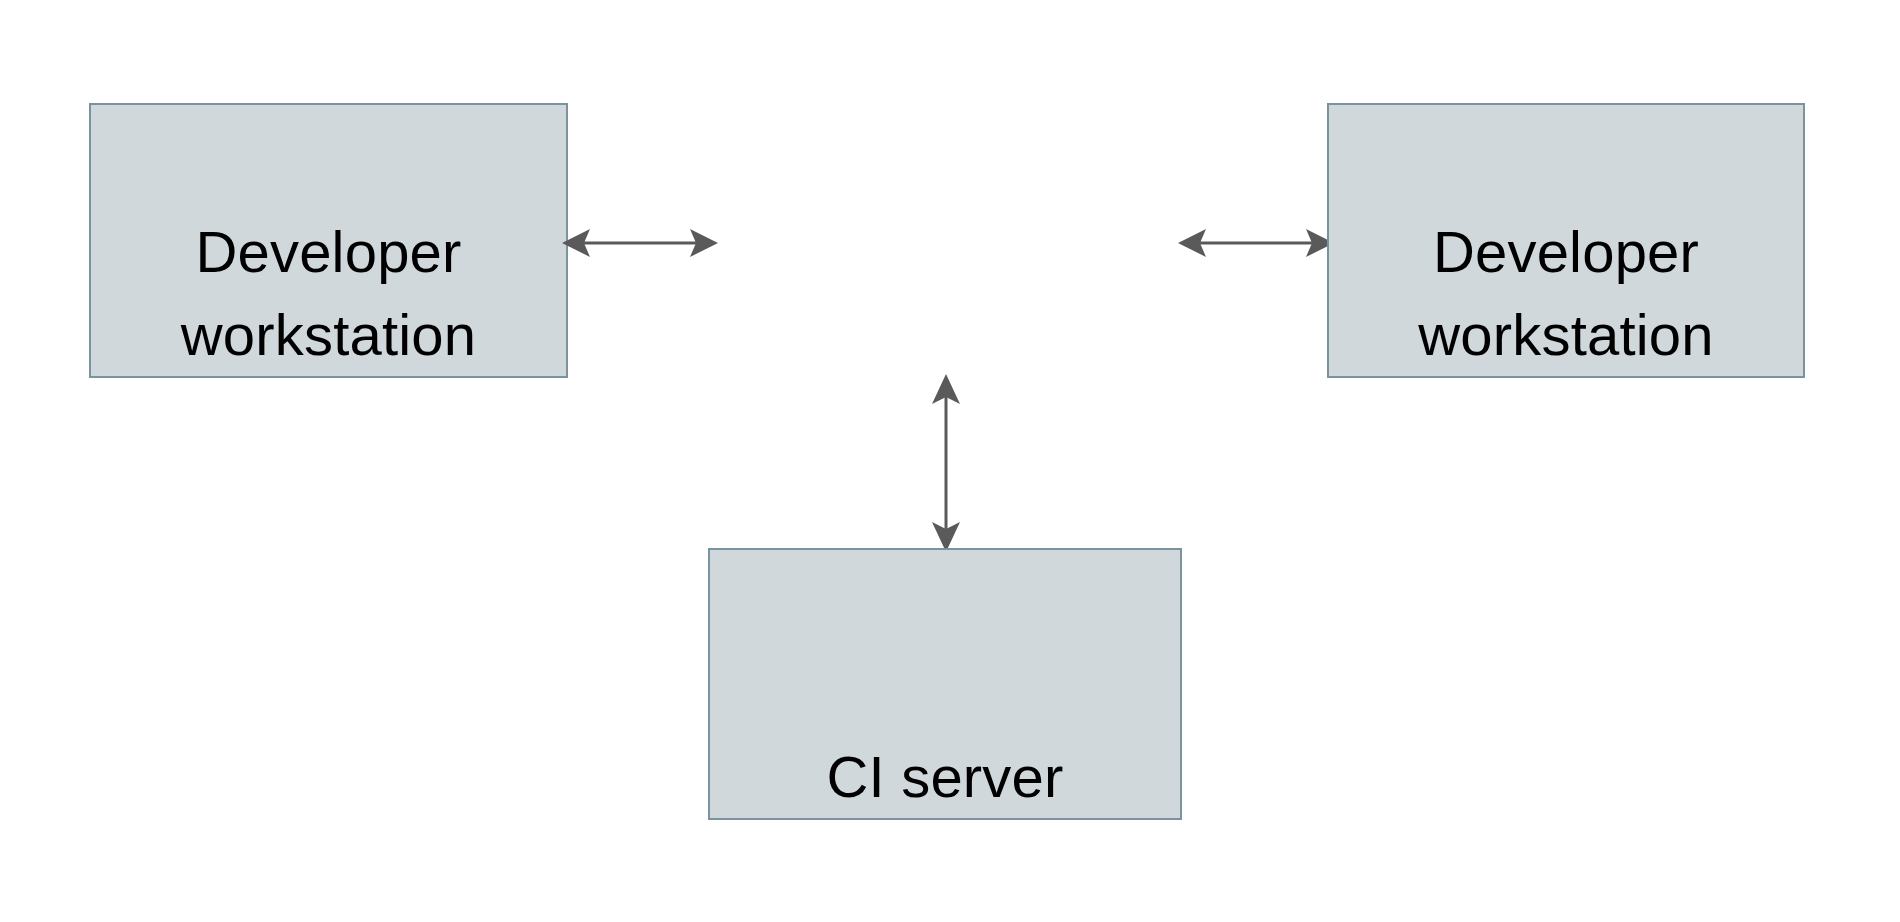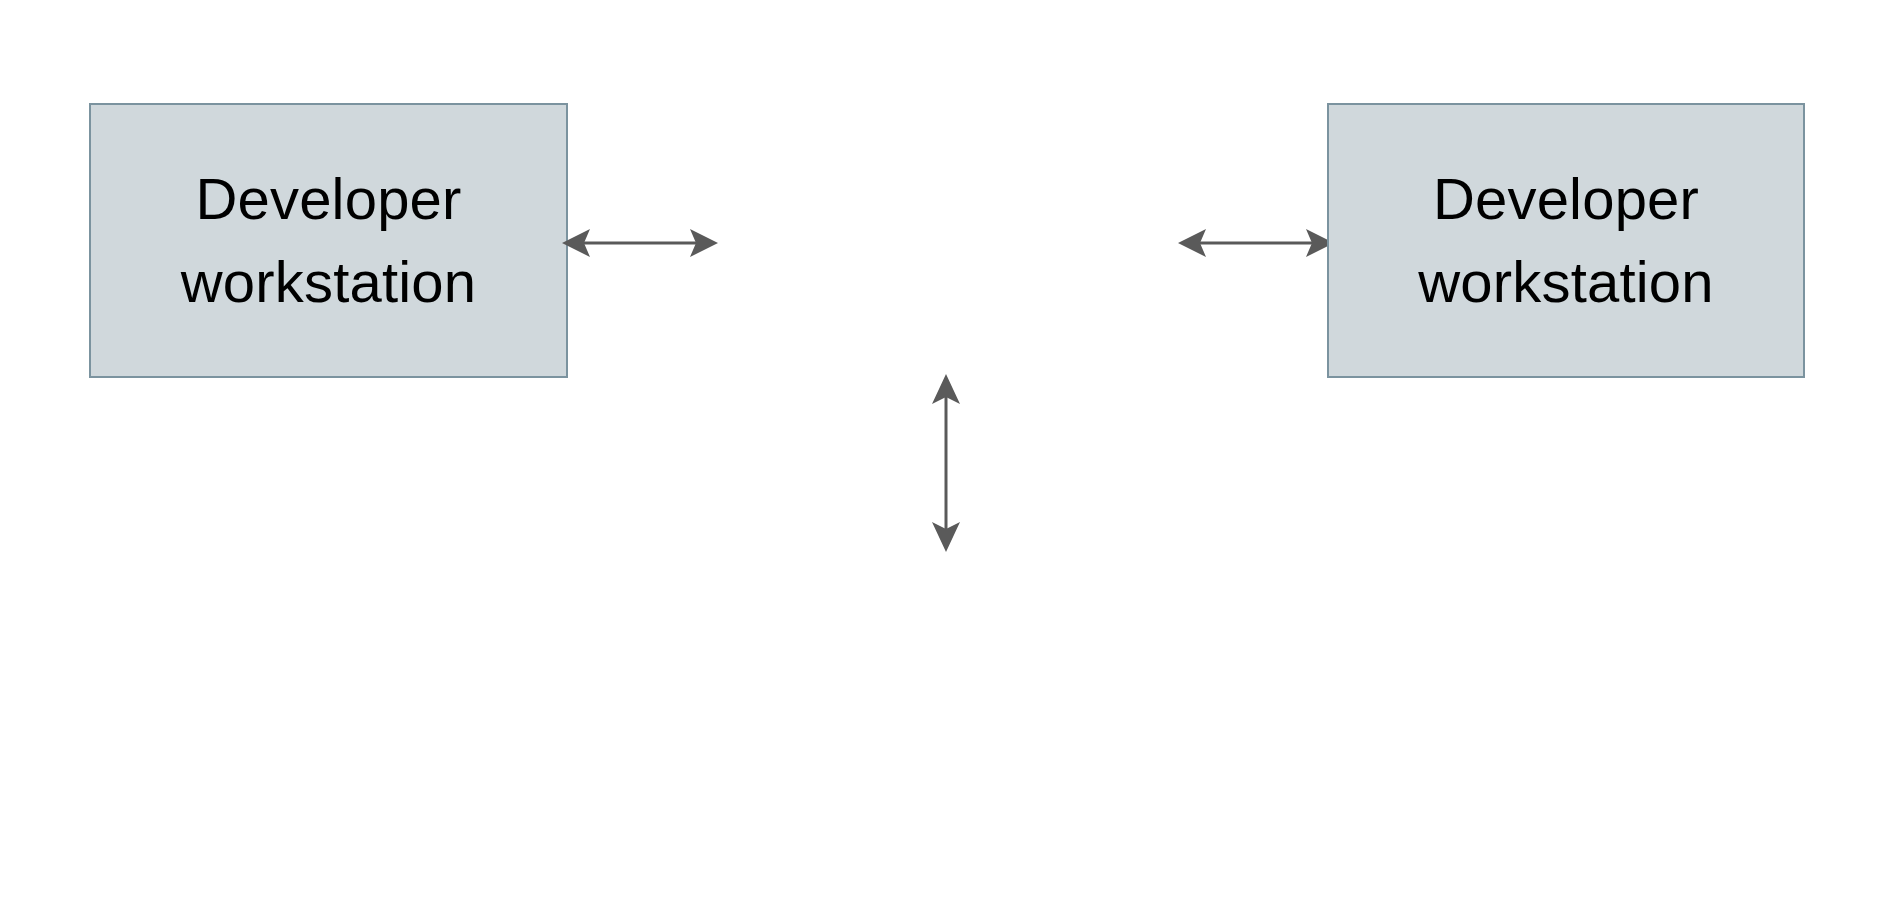--- a/index.html
+++ b/index.html
@@ -18,21 +18,21 @@
     width: 1900px;
     height: 922px;
     background: #ffffff;
   }
   .node {
     position: absolute;
     box-sizing: border-box;
     background: #d0d8dc;
     border: 2px solid #7b939f;
     display: flex;
-    align-items: center;
+    align-items: flex-end;
     justify-content: center;
     text-align: center;
   }
   .node-label {
     color: #000000;
     font-size: 58px;
     line-height: 1.42;
     font-weight: 400;
     letter-spacing: 0.2px;
     white-space: pre-line;
@@ -85,14 +85,17 @@
   </div>
 
   <svg class="edge" id="edge-shared-ci" viewBox="0 0 62 182" width="62" height="182">
     <g>
       <line x1="31" y1="22" x2="31" y2="160" stroke="#5a5a5a" stroke-width="3"></line>
       <polygon points="31,2 17,32 31,25 45,32" fill="#5a5a5a"></polygon>
       <polygon points="31,180 17,150 31,157 45,150" fill="#5a5a5a"></polygon>
     </g>
   </svg>
 
+  <div class="node" id="node-ci">
+    <span class="node-label">CI server</span>
+  </div>
 
 </div>
 
 </body></html>

